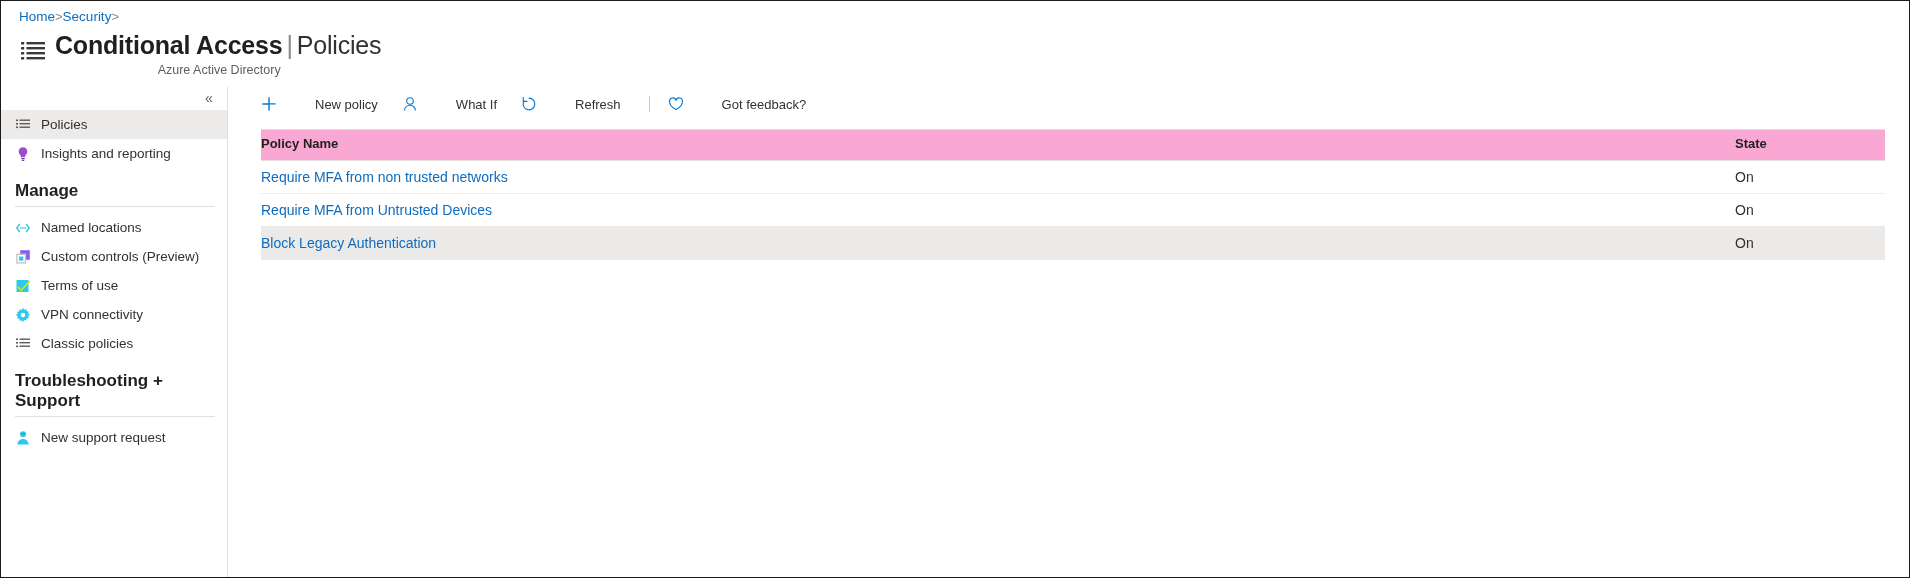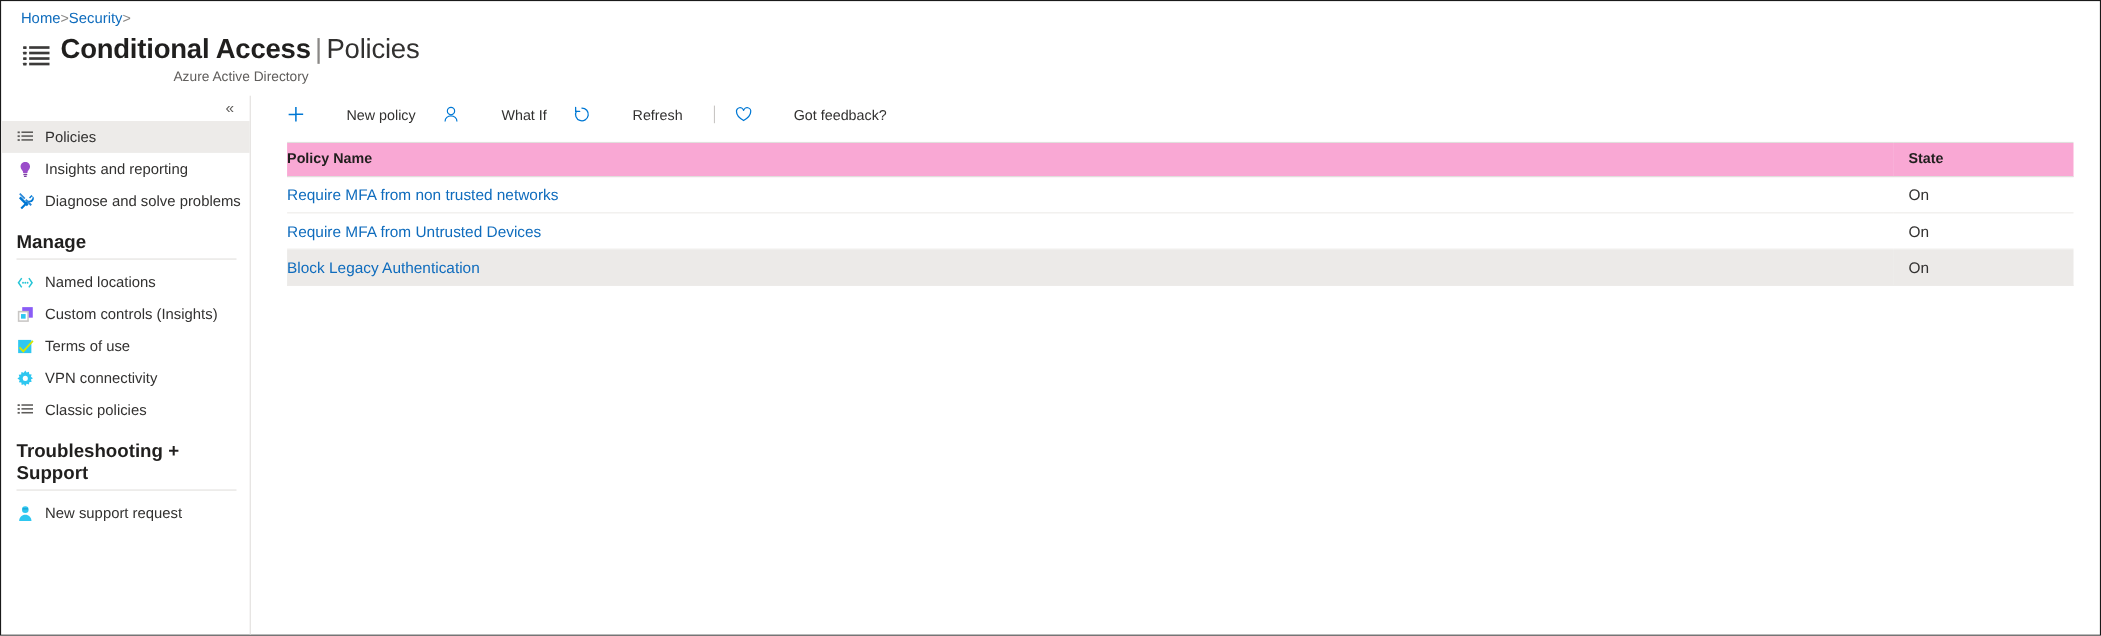--- a/index.html
+++ b/index.html
@@ -305,31 +305,20 @@
           <span class="nav-icon">
             <svg viewBox="0 0 16 16" width="16" height="16">
               <path d="M8 1.2c-2.5 0-4.3 1.9-4.3 4.2 0 1.7 1 2.9 1.7 3.8.4.5.6.9.6 1.4v.6h4v-.6c0-.5.2-.9.6-1.4.7-.9 1.7-2.1 1.7-3.8 0-2.3-1.8-4.2-4.3-4.2z" fill="#9b4dca"></path>
               <rect x="6.2" y="12" width="3.6" height="1.3" rx="0.5" fill="#7a3fa0"></rect>
               <rect x="6.7" y="13.8" width="2.6" height="1.2" rx="0.6" fill="#7a3fa0"></rect>
             </svg>
           </span>
           <span class="label">Insights and reporting</span>
         </div>
 
-        <div class="nav-item">
-          <span class="nav-icon">
-            <svg viewBox="0 0 16 16" width="16" height="16">
-              <path d="M2.2 2.2l7.2 7.2-1.6 1.6L0.6 3.8z" fill="#0078d4" transform="translate(1.6,1.4)"></path>
-              <path d="M13.6 2.3l-2.2 2.2 0.9 0.9 2.2-2.2a3.3 3.3 0 0 1-4.4 4.1L3.6 13.8l1.4 1.4 6.5-6.5a3.3 3.3 0 0 0 4.1-4.4z" fill="#0078d4"></path>
-              <path d="M2.4 1.5l1.1-1.1 4.6 4.6-1.1 1.1z" fill="#2b88d8"></path>
-              <path d="M12.8 12.2l-5-5 1.2-1.2 5 5z" fill="#2b88d8"></path>
-            </svg>
-          </span>
-          <span class="label">Diagnose and solve problems</span>
-        </div>
       </div>
 
       <div class="group-header">Manage</div>
       <div class="group-rule"></div>
       <div>
 
         <div class="nav-item">
           <span class="nav-icon">
             <svg viewBox="0 0 16 16" width="16" height="16">
               <path d="M4.2 3.4L1 8l3.2 4.6 1.1-.8L2.7 8l2.6-3.8zM11.8 3.4l-1.1.8L13.3 8l-2.6 3.8 1.1.8L15 8z" fill="#27c5d6"></path>
@@ -343,21 +332,21 @@
 
         <div class="nav-item">
           <span class="nav-icon">
             <svg viewBox="0 0 16 16" width="16" height="16">
               <rect x="5.2" y="1.2" width="9.6" height="9.6" fill="#8a5cf6"></rect>
               <rect x="1.2" y="4.6" width="10" height="10" fill="#c8c6c4"></rect>
               <rect x="2.6" y="6" width="7.2" height="7.2" fill="#ffffff"></rect>
               <rect x="4.1" y="7.5" width="4.2" height="4.2" fill="#2ec7f0"></rect>
             </svg>
           </span>
-          <span class="label">Custom controls (Insights)</span>
+          <span class="label">Custom controls (Preview)</span>
         </div>
 
         <div class="nav-item">
           <span class="nav-icon">
             <svg viewBox="0 0 16 16" width="16" height="16">
               <rect x="1.5" y="2" width="12" height="12" fill="#2ec7f0"></rect>
               <path d="M3.4 8.2l2.8 3L14.4 2.3l1.1 1.1-9.3 10.2-4-4.2z" fill="#d6e600"></path>
             </svg>
           </span>
           <span class="label">Terms of use</span>

